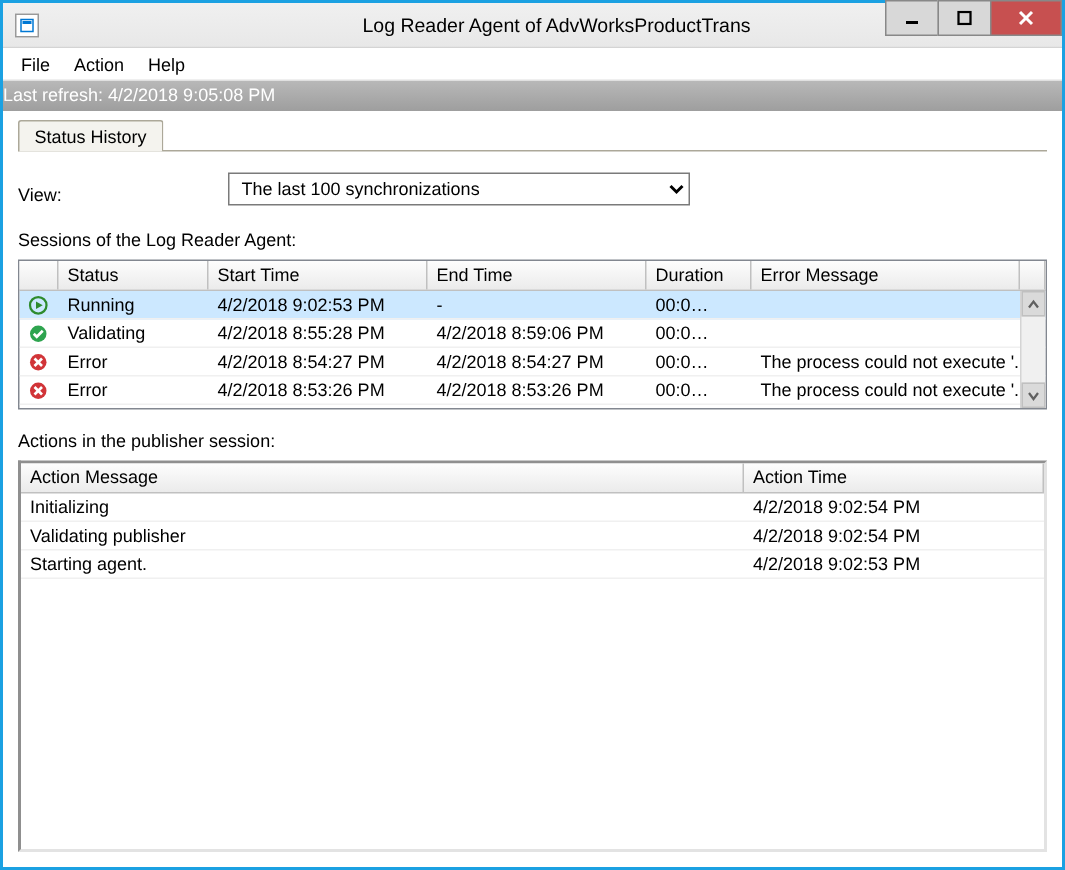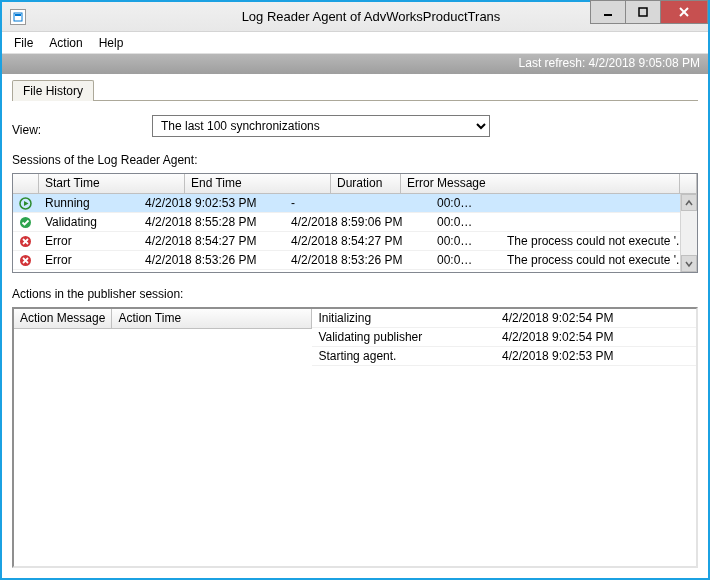--- a/index.html
+++ b/index.html
@@ -11,48 +11,48 @@
     .titlebar-icon { width: 16px; height: 16px; margin: 0 8px; background: #fff; border: 1px solid #999; display:flex; align-items:center; justify-content:center; }
     .titlebar-title { flex: 1; text-align: center; font-size: 13px; color: #000; }
     .titlebar-controls { display: flex; height: 100%; position: absolute; right: 0; top: -2px; }
     .tb-btn { width: 36px; height: 24px; border: 1px solid #888; background: #d8d8d8; display: flex; align-items: center; justify-content: center; margin-left: -1px; }
     .tb-btn.close { background: #c75050; color: #fff; width: 48px; }
     .tb-btn svg { display: block; }
     
     .menubar { height: 22px; background: #fff; display: flex; align-items: center; padding: 0 4px; gap: 0; border-bottom: 1px solid #e0e0e0; }
     .menuitem { padding: 2px 8px; cursor: default; }
     
-    .status-strip { height: 20px; background: linear-gradient(#b8b8b8, #9e9e9e); color: #fff; text-align: right; padding: 2px 8px 0 0; font-size: 12px; }
+    .status-strip { height: 20px; background: linear-gradient(#b8b8b8, #9e9e9e); color: #fff; text-align: left; padding: 2px 8px 0 0; font-size: 12px; }
     
     .content-area { flex: 1; padding: 6px 10px 10px 10px; display: flex; flex-direction: column; gap: 4px; }
     
     .tab-row { display: flex; border-bottom: 1px solid #aca899; }
     .tab { border: 1px solid #aca899; border-bottom: none; background: #f4f3ee; padding: 3px 10px; margin-bottom: -1px; font-size: 12px; border-radius: 2px 2px 0 0; }
     
     .view-row { display: flex; align-items: flex-end; margin: 10px 0 8px 0; }
     .view-label { width: 140px; }
-    .select-wrap { position: relative; width: 338px; }
+    .select-wrap { position: relative; width: 308px; }
     .select-wrap select { width: 100%; height: 22px; font-size: 12px; border: 1px solid #7a7a7a; background: #fff; padding-left: 4px; }
     
     .section-label { margin: 4px 0 2px 0; }
     
     .grid { border: 1px solid #828790; background: #fff; }
     .grid-head { display: flex; background: linear-gradient(#fdfdfd, #ebebeb); height: 20px; border-bottom: 1px solid #c0c0c0; }
     .gh { border-right: 1px solid #c0c0c0; padding: 2px 6px; font-size: 12px; overflow: hidden; white-space: nowrap; }
     .grid-row { display: flex; height: 19px; border-bottom: 1px solid #f0f0f0; align-items: center; }
     .grid-row.selected { background: #cce8ff; }
     .gc { padding: 1px 6px; font-size: 12px; overflow: hidden; white-space: nowrap; text-overflow: ellipsis; }
     
     .grid1-body { height: 78px; overflow: hidden; position: relative; }
     .grid1-scroll { position: absolute; right: 0; top: 0; width: 17px; height: 100%; background: #f0f0f0; border-left: 1px solid #d4d4d4; display: flex; flex-direction: column; justify-content: space-between; }
     .scroll-arrow { height: 17px; background: #dadada; display: flex; align-items: center; justify-content: center; border: 1px solid #c0c0c0; }
     
     .status-icon { width: 13px; height: 13px; display: inline-block; vertical-align: middle; margin-right: 2px; }
     
-    .grid2 { flex: 1; display: flex; flex-direction: row; border: 2px inset #e3e3e3; background: #fff; }
+    .grid2 { flex: 1; display: flex; flex-direction: column; border: 2px inset #e3e3e3; background: #fff; }
     .grid2-head { display: flex; background: linear-gradient(#fdfdfd, #ebebeb); height: 20px; border-bottom: 1px solid #c0c0c0; }
     .grid2-body { flex: 1; overflow: hidden; }
     
     
     .c-icon { width: 26px; text-align:center; padding:2px 0; }
     .c-status { width: 100px; }
     .c-start { width: 146px; }
     .c-end { width: 146px; }
     .c-dur { width: 70px; text-align: right; padding-right: 22px; }
     .c-err { flex: 1; }
@@ -101,37 +101,38 @@
     <div class="menuitem">File</div>
     <div class="menuitem">Action</div>
     <div class="menuitem">Help</div>
   </div>
 
   <div class="status-strip">Last refresh: 4/2/2018 9:05:08 PM</div>
 
   <div class="content-area">
 
     <div class="tab-row">
-      <div class="tab">File History</div>
+      <div class="tab">Status History</div>
     </div>
 
     <div class="view-row">
       <div class="view-label">View:</div>
       <div class="select-wrap">
         <select>
           <option>The last 100 synchronizations</option>
         </select>
       </div>
     </div>
 
     <div class="section-label">Sessions of the Log Reader Agent:</div>
 
     <div class="grid">
       <div class="grid-head">
         <div class="gh c-icon"></div>
+        <div class="gh c-status">Status</div>
         <div class="gh c-start">Start Time</div>
         <div class="gh c-end">End Time</div>
         <div class="gh c-dur">Duration</div>
         <div class="gh c-err">Error Message</div>
         <div class="gh c-scrollspace"></div>
       </div>
       <div class="grid1-body">
         <div id="sessions-rows">
             <div class="grid-row selected">
               <div class="gc c-icon"><span class="status-icon"><svg width="13" height="13">

